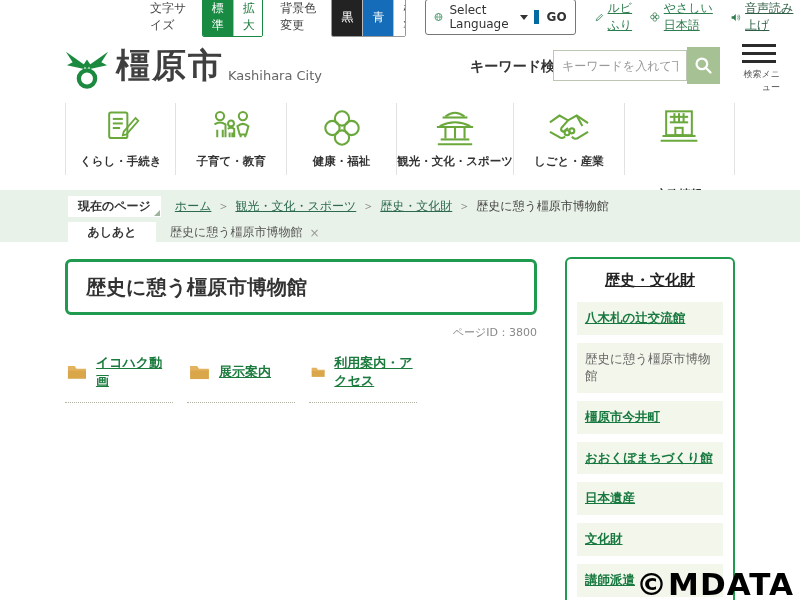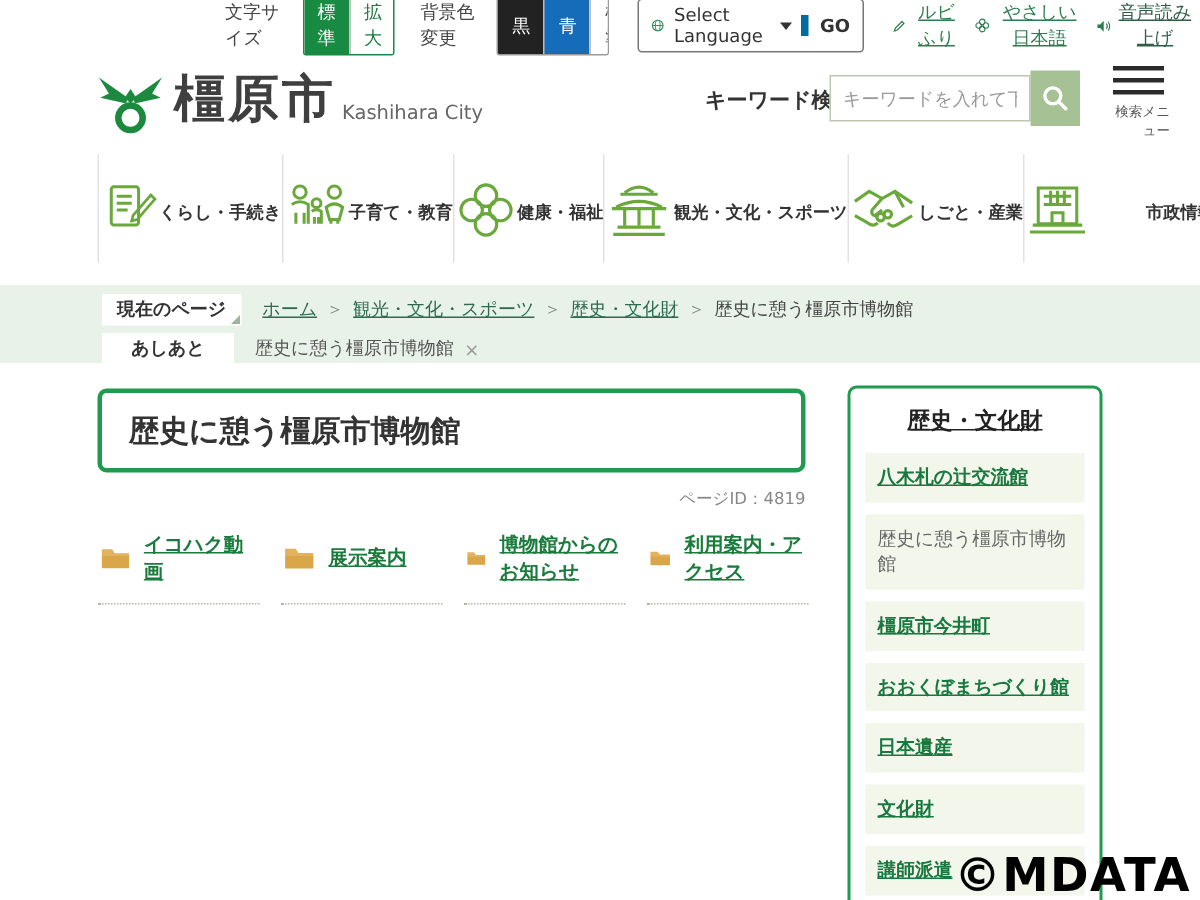--- a/index.html
+++ b/index.html
@@ -18,37 +18,37 @@
   .seg.gray{border-color:#999;}
   .seg button{font-size:12px;padding:2px 9px;border:none;background:#fff;color:#333;cursor:pointer;font-family:inherit;}
   .seg button + button{border-left:1px solid #bbb;}
   .seg .on-green{background:var(--toolbar-green);color:#fff;}
   .seg .on-black{background:var(--black-btn);color:#fff;}
   .seg .on-blue{background:var(--blue);color:#fff;}
   .seg .plain{color:#1a7a3c;}
   .lang-box{display:flex;align-items:center;gap:6px;border:1.5px solid #777;border-radius:3px;padding:3px 8px;color:#333;background:#fff;}
   .lang-box .go{border-left:5px solid #0369a1;padding-left:8px;font-weight:700;}
   .caret{width:0;height:0;border-left:4px solid transparent;border-right:4px solid transparent;border-top:5px solid #333;}
-  .tb-link{display:flex;align-items:center;gap:4px;color:#2e7d4f;text-decoration:underline;cursor:pointer;text-align:center;}
+  .tb-link{display:flex;align-items:center;gap:4px;color:#2e7d4f;text-decoration:underline;cursor:pointer;}
 
   
   .logo{position:absolute;left:64px;top:44px;}
   .site-name{position:absolute;left:116px;top:43px;font-size:34px;font-weight:700;color:#3f3f3f;letter-spacing:2px;}
   .site-name-en{position:absolute;left:228px;top:68px;font-size:13px;color:#666;}
   .search-label{position:absolute;left:470px;top:58px;font-size:14px;font-weight:700;color:#333;}
   .search-input{position:absolute;left:553px;top:50px;width:134px;height:31px;border:1px solid #bcc7b2;padding:0 8px;font-size:12px;color:#333;font-family:inherit;}
   .search-input::placeholder{color:#999;}
   .search-btn{position:absolute;left:687px;top:47px;width:33px;height:37px;background:var(--search-btn);border:none;display:flex;align-items:center;justify-content:center;cursor:pointer;}
   .menu-btn{position:absolute;left:738px;top:44px;width:42px;cursor:pointer;text-align:center;}
   .menu-btn .bar{display:block;width:34px;height:3px;background:#2b2b2b;margin:0 auto 5px auto;}
   .menu-label{font-size:9px;color:#555;letter-spacing:0;text-align:right;}
 
   
   .nav{position:absolute;top:103px;left:65px;right:65px;height:72px;display:flex;}
-  .nav-cell{flex:1;display:flex;flex-direction:row;align-items:center;border-left:1px solid #e2e2e2;cursor:pointer;padding-top:2px;}
+  .nav-cell{flex:1;display:flex;flex-direction:column;align-items:center;border-left:1px solid #e2e2e2;cursor:pointer;padding-top:2px;}
   .nav-cell:last-child{border-right:1px solid #e2e2e2;gap:37px;}
   .nav-ico{height:46px;display:flex;align-items:center;}
   .nav-label{font-size:11.5px;font-weight:600;color:#333;margin-top:3px;white-space:nowrap;}
 
   
   .strip{position:absolute;top:190px;left:0;right:0;height:52px;background:var(--strip-bg);padding:6px 0 0 68px;font-size:12px;}
   .strip-row{display:flex;align-items:center;margin-bottom:5px;}
   .strip-label{position:relative;background:#fff;font-weight:700;color:#333;padding:2px 10px;margin-right:14px;min-width:88px;text-align:center;}
   .strip-label.fold:after{content:"";position:absolute;right:1px;bottom:1px;border-left:6px solid transparent;border-bottom:6px solid #9db59d;}
   .crumb a{color:var(--crumb-green);text-decoration:underline;cursor:pointer;}
@@ -248,43 +248,36 @@
     <div class="strip-row">
       <span class="strip-label">あしあと</span>
       <span class="foot-tag">歴史に憩う橿原市博物館</span>
       <span class="foot-close">×</span>
     </div>
   </div>
 
   <div class="title-box">
     <h1>歴史に憩う橿原市博物館</h1>
   </div>
-  <div class="page-id">ページID：4819</div>
+  <div class="page-id">ページID：3800</div>
 
   <div class="links-grid">
     <div class="doc-link">
       <svg width="21" height="16" viewBox="0 0 22 17">
           <path d="M1 2 h7.5 l2 3 H21 v3 H1 z" fill="#e3b25e"></path>
           <path d="M1 7 h20 v9 H1 z" fill="#d9a64a"></path>
         </svg>
       <span>イコハク動画</span>
     </div>
     <div class="doc-link">
       <svg width="21" height="16" viewBox="0 0 22 17">
           <path d="M1 2 h7.5 l2 3 H21 v3 H1 z" fill="#e3b25e"></path>
           <path d="M1 7 h20 v9 H1 z" fill="#d9a64a"></path>
         </svg>
       <span>展示案内</span>
-    </div>
-    <div class="doc-link">
-      <svg width="21" height="16" viewBox="0 0 22 17">
-          <path d="M1 2 h7.5 l2 3 H21 v3 H1 z" fill="#e3b25e"></path>
-          <path d="M1 7 h20 v9 H1 z" fill="#d9a64a"></path>
-        </svg>
-      <span>博物館からのお知らせ</span>
     </div>
     <div class="doc-link">
       <svg width="21" height="16" viewBox="0 0 22 17">
           <path d="M1 2 h7.5 l2 3 H21 v3 H1 z" fill="#e3b25e"></path>
           <path d="M1 7 h20 v9 H1 z" fill="#d9a64a"></path>
         </svg>
       <span>利用案内・アクセス</span>
     </div>
   </div>
 

